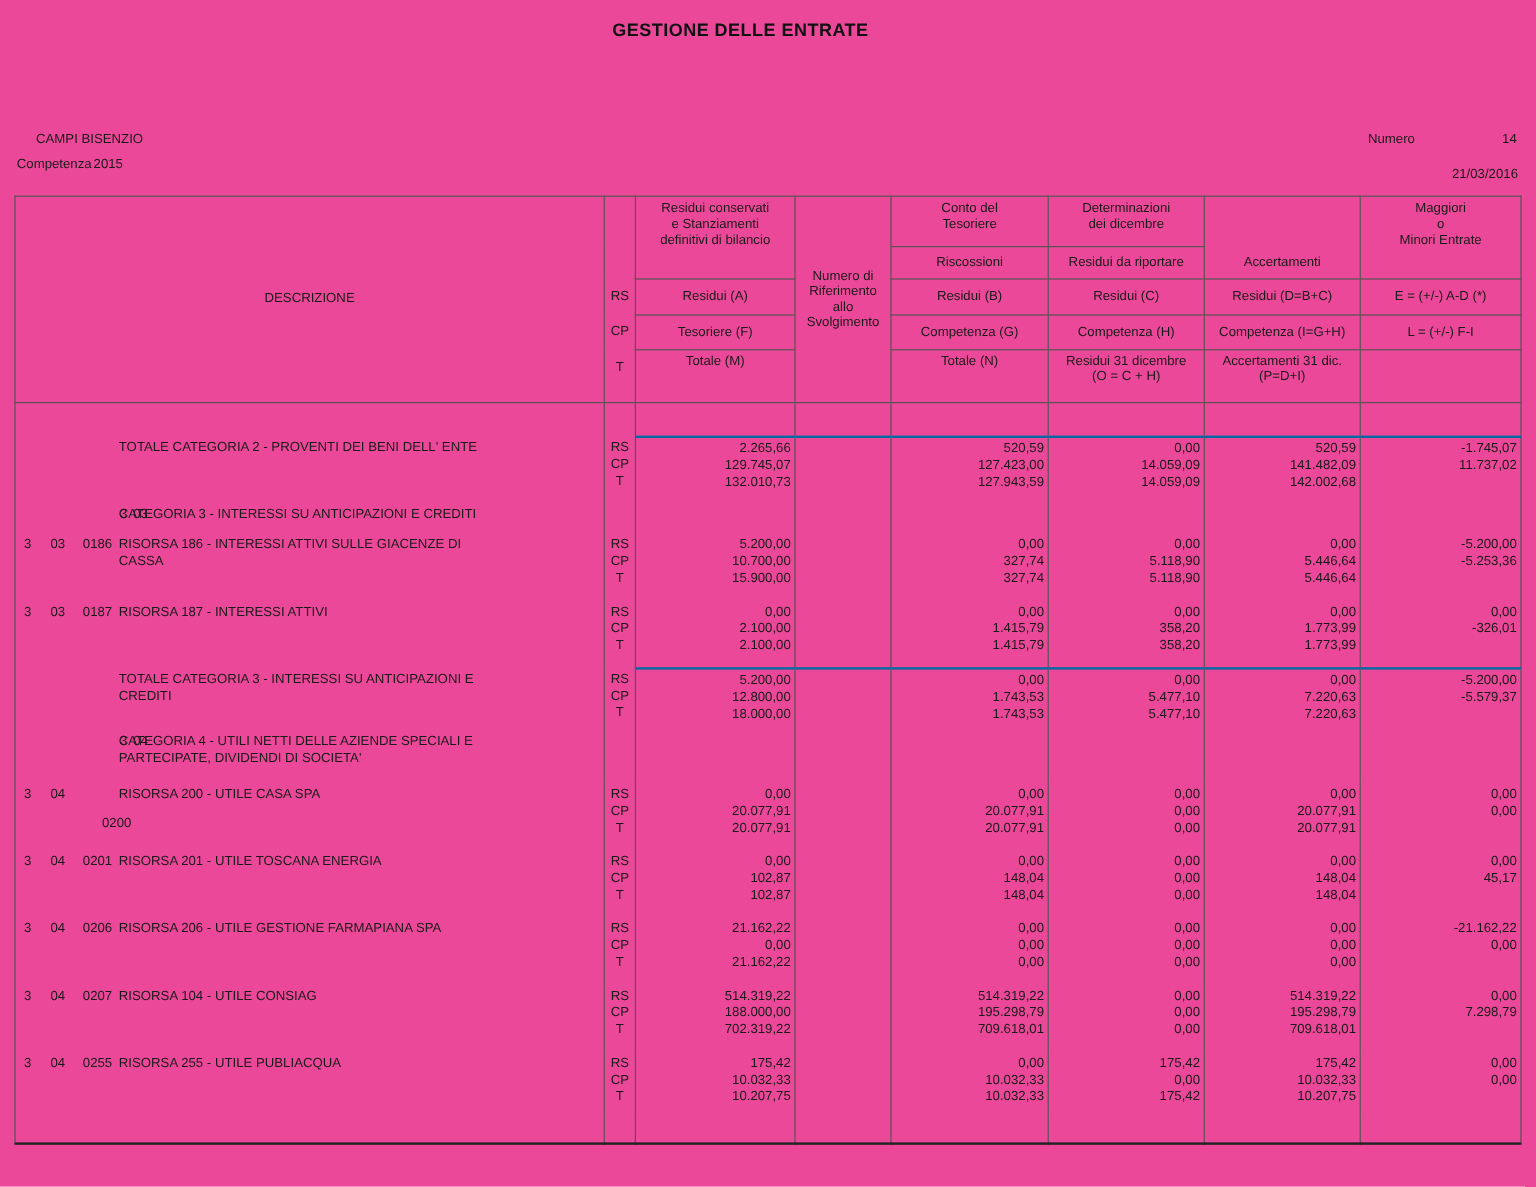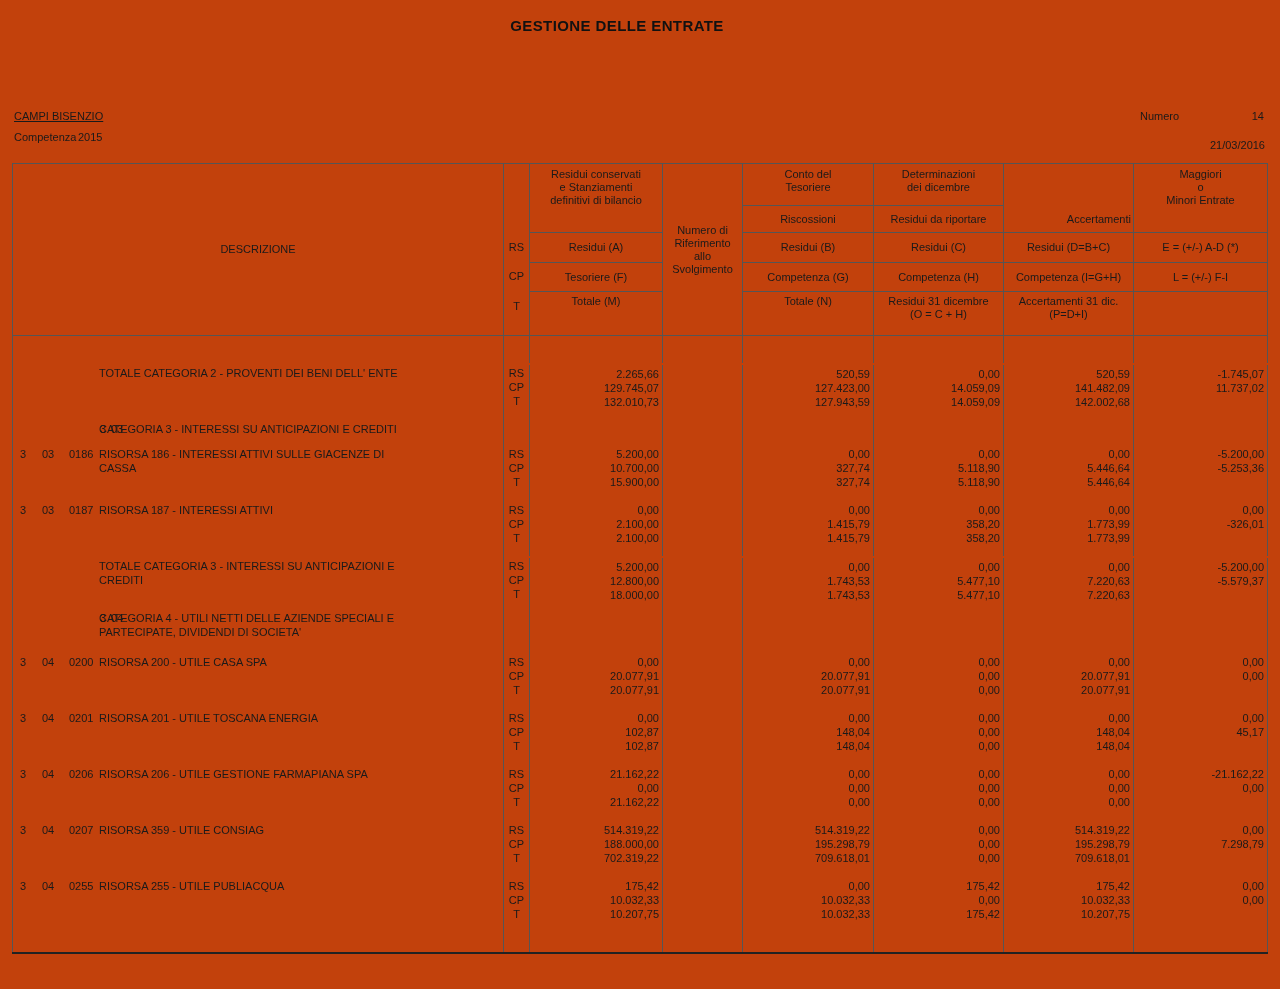--- a/index.html
+++ b/index.html
@@ -1,25 +1,25 @@
 <!DOCTYPE html>
 <html><head>
 <meta charset="utf-8">
 <style>
   html,body { margin:0; padding:0; background:#fff; }
   .page {
-    position:relative; width:1280px; height:989px; background:#c2410c;
+    position:relative; width:1280px; height:989px; background:#ec4899;
     font-family:"Liberation Sans", sans-serif; color:#1a1a1a; overflow:hidden;
   }
   .title {
     position:absolute; top:17px; left:0; width:1234px; text-align:center;
     font-size:15px; font-weight:bold; letter-spacing:0.4px; color:#111;
   }
   .meta span { position:absolute; font-size:11px; white-space:nowrap; }
-  .m-ente { left:14px; top:110px;text-decoration:underline; }
+  .m-ente { left:30px; top:110px; }
   .m-pagl { left:1140px; top:110px; }
   .m-pagv { right:16px; top:110px; }
   .m-eserl { left:14px; top:131px; }
   .m-eserv { left:78px; top:131px; }
   .m-date { right:15px; top:139px; }
 
   table.report {
     position:absolute; left:12px; top:163px; width:1255px;
     border-collapse:collapse; table-layout:fixed;
     border:1px solid #555; border-bottom:2px solid #222;
@@ -33,28 +33,28 @@
     border:1px solid #555; font-size:11px; text-align:center;
     padding:0 2px; line-height:13px; overflow:hidden;
   }
   .pre { white-space:pre-line; }
   .h-desc { vertical-align:middle; }
   .h-rst { position:relative; }
   .h-rst span { position:absolute; left:0; width:100%; text-align:center; line-height:13px; }
   .h-rs{top:77px} .h-cp{top:106px} .h-t{top:136px}
   .h-num { vertical-align:middle; }
   .h-group { vertical-align:top; padding-top:4px; }
-  .h-accert { vertical-align:bottom; padding-bottom:6px;text-align:right; }
+  .h-accert { vertical-align:bottom; padding-bottom:6px; }
   .h-magg { vertical-align:top; padding-top:4px; }
   .h-mid { vertical-align:middle;margin-top:19px; }
   .h-rowe { vertical-align:top; padding-top:3px;margin-top:16px; }
 
   tbody td { padding:0; vertical-align:top; font-size:11px; overflow:hidden; }
   tbody td.c0,tbody td.c1,tbody td.c2,tbody td.c3,tbody td.c4,tbody td.c5,tbody td.c6 { border-right:1px solid #555; }
-  tbody tr.thick td.tk { border-top:2px solid #c2410c; }
+  tbody tr.thick td.tk { border-top:2px solid #0369a1; }
   td.desc-cell { position:relative; padding-top:2px; }
   .desc-text { margin-left:86px; white-space:pre-line; line-height:14px; }
   .code { position:absolute; top:2px; line-height:14px; }
   td.rst-cell { text-align:center; padding-top:2px; }
   td.vcell { text-align:right; padding:2px 3px 0 0; }
   .ln { line-height:14px; }
 </style>
 </head>
 <body>
 
@@ -318,21 +318,21 @@
           <td class="c3 tk"></td>
           <td class="c4 tk vcell"></td>
           <td class="c5 tk vcell"></td>
           <td class="c6 tk vcell"></td>
           <td class="c7 tk vcell"></td>
         </tr>
         <tr class="" style="height: 56px;">
           <td class="c0 desc-cell">
             <span class="code" style="left: 7px;">3</span>
             <span class="code" style="left: 29px;">04</span>
-            <span class="code" style="left: 56px;">0200</span>
+            <span class="code" style="left: 72px; margin-top: 24px;">0200</span>
             <div class="desc-text">RISORSA 200 - UTILE CASA SPA</div>
           </td>
           <td class="c1 rst-cell">
             <div class="ln">RS</div>
             <div class="ln">CP</div>
             <div class="ln">T</div>
           </td>
           <td class="c2 tk vcell">
             <div class="ln">0,00</div>
             <div class="ln">20.077,91</div>
@@ -433,21 +433,21 @@
           <td class="c7 tk vcell">
             <div class="ln">-21.162,22</div>
             <div class="ln">0,00</div>
           </td>
         </tr>
         <tr class="" style="height: 56px;">
           <td class="c0 desc-cell">
             <span class="code" style="left: 7px;">3</span>
             <span class="code" style="left: 29px;">04</span>
             <span class="code" style="left: 56px;">0207</span>
-            <div class="desc-text">RISORSA 359 - UTILE CONSIAG</div>
+            <div class="desc-text">RISORSA 104 - UTILE CONSIAG</div>
           </td>
           <td class="c1 rst-cell">
             <div class="ln">RS</div>
             <div class="ln">CP</div>
             <div class="ln">T</div>
           </td>
           <td class="c2 tk vcell">
             <div class="ln">514.319,22</div>
             <div class="ln">188.000,00</div>
             <div class="ln">702.319,22</div>

